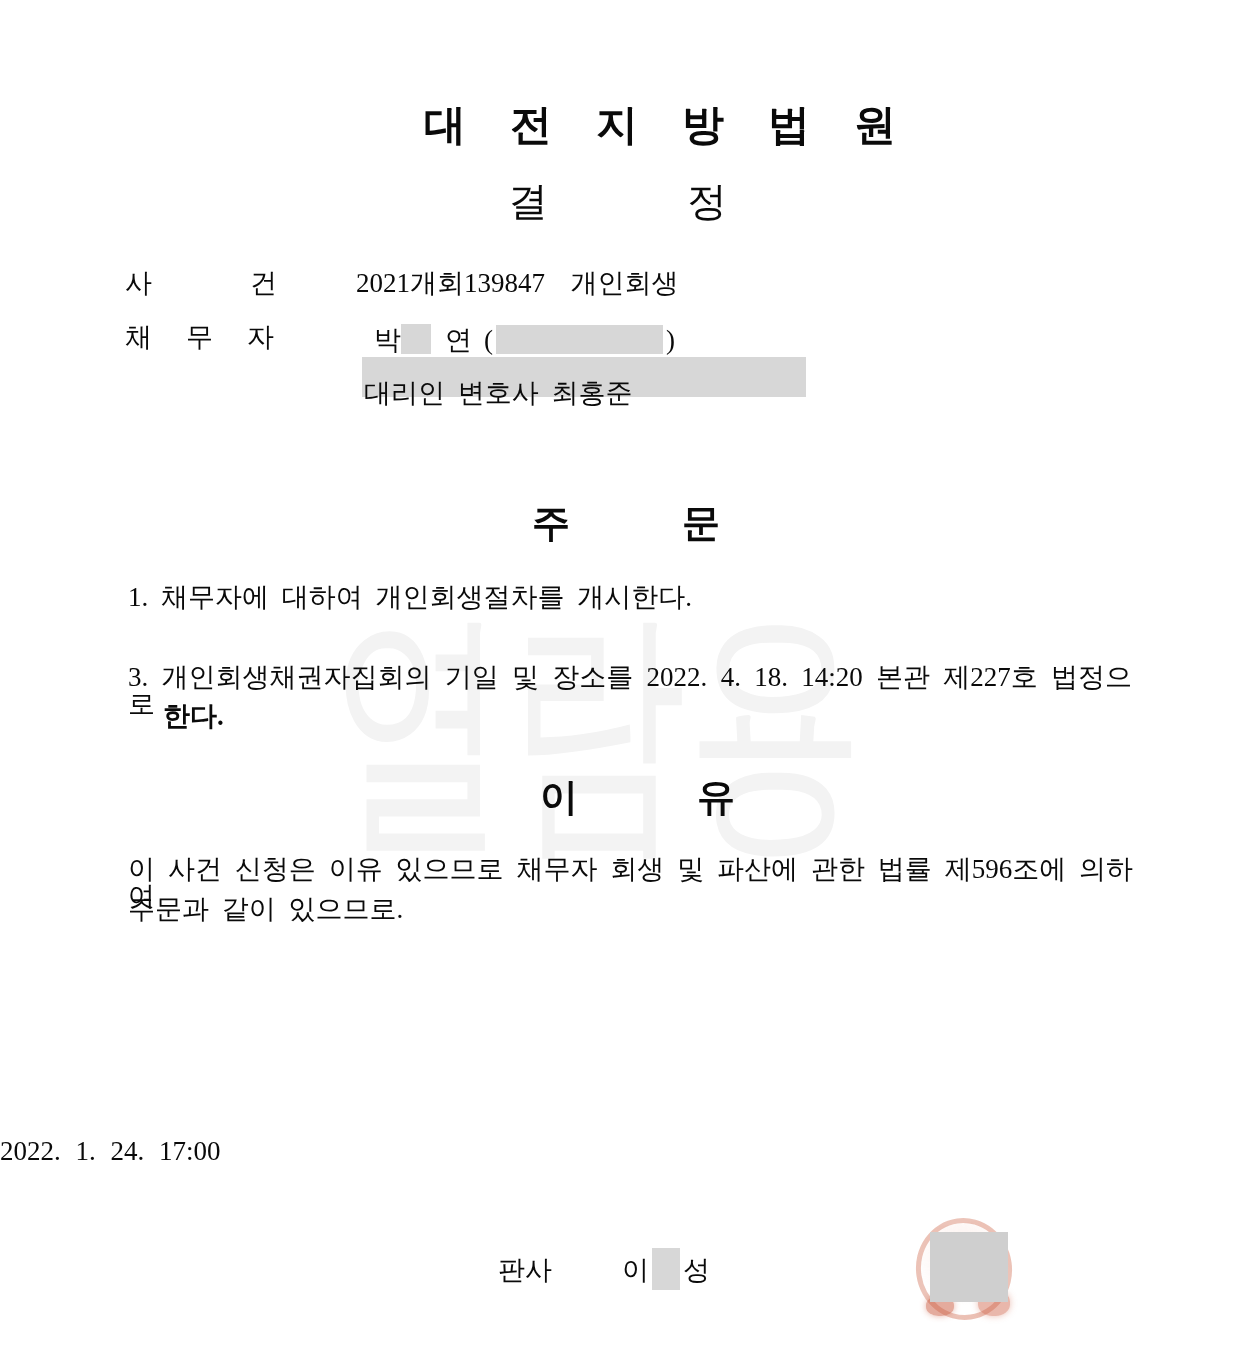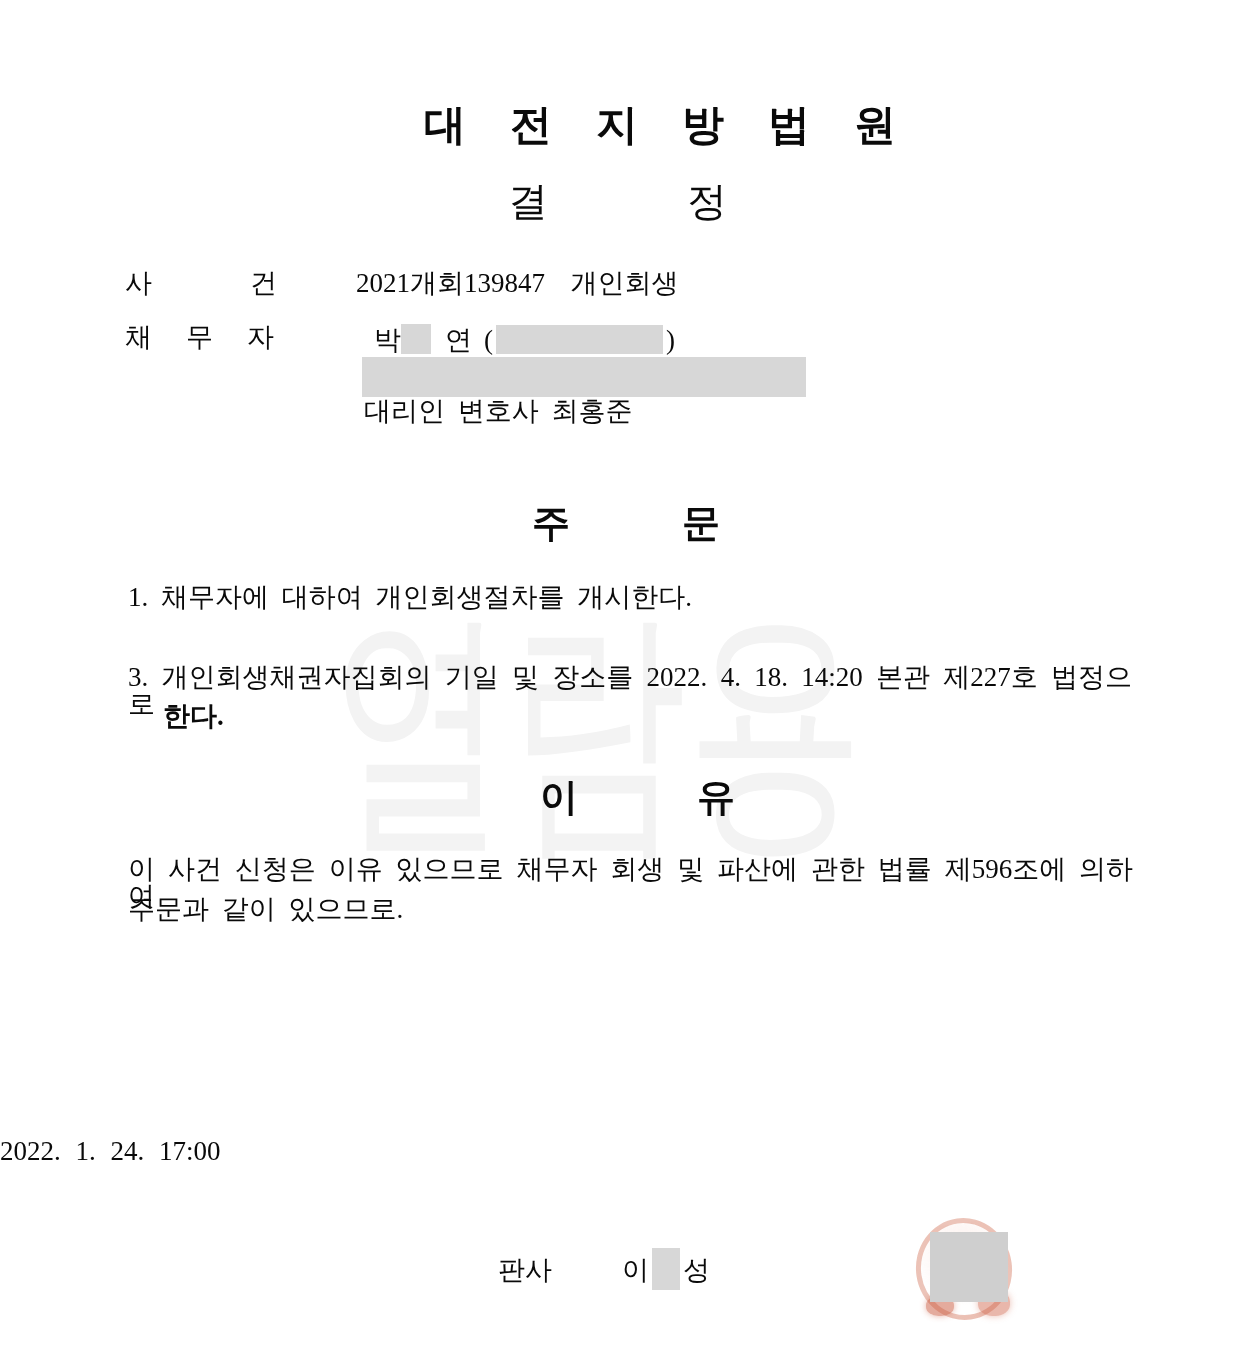--- a/index.html
+++ b/index.html
@@ -30,21 +30,21 @@
     font-weight:700;font-size:38px;line-height:1;
   }
   .order-heading{left:532px;top:504px;letter-spacing:112px;}
   .reason-heading{left:540px;top:778px;letter-spacing:119px;}
   
   .body-text{font-size:27px;line-height:1;word-spacing:6px;}
   .case-label{left:125px;top:270px;letter-spacing:98px;}
   .case-value{left:356px;top:270px;white-space:pre;}
   .debtor-label{left:125px;top:324px;letter-spacing:34px;}
   .debtor-value{left:362px;top:324px;margin-left:12px;}
-  .rep-line{left:364px;top:398px;}
+  .rep-line{left:364px;top:380px;}
   .item-1{left:128px;top:584px;}
   .item-2{left:128px;top:624px;}
   .item-3{left:128px;top:664px;width:1004px;text-align:justify;text-align-last:justify;white-space:normal;}
   .item-3-cont{left:163px;top:703px;font-weight:bold;}
   .reason-1{left:128px;top:856px;width:1005px;text-align:justify;text-align-last:justify;white-space:normal;}
   .reason-2{left:128px;top:896px;}
   .date-line{left:0;top:1138px;width:1240px;text-align:left;word-spacing:8px;}
   .judge-line{left:498px;top:1248px;}
   .judge-gap{margin-left:70px;}
   

